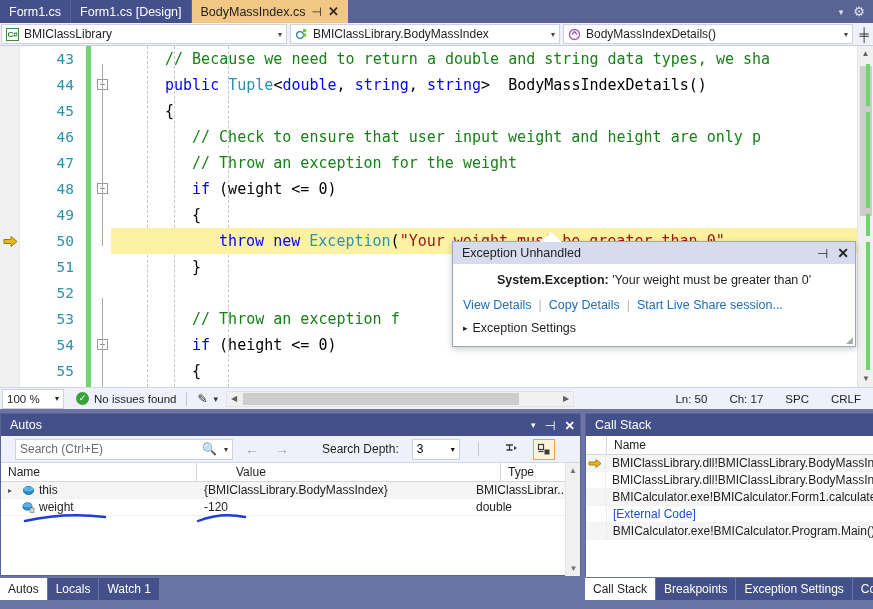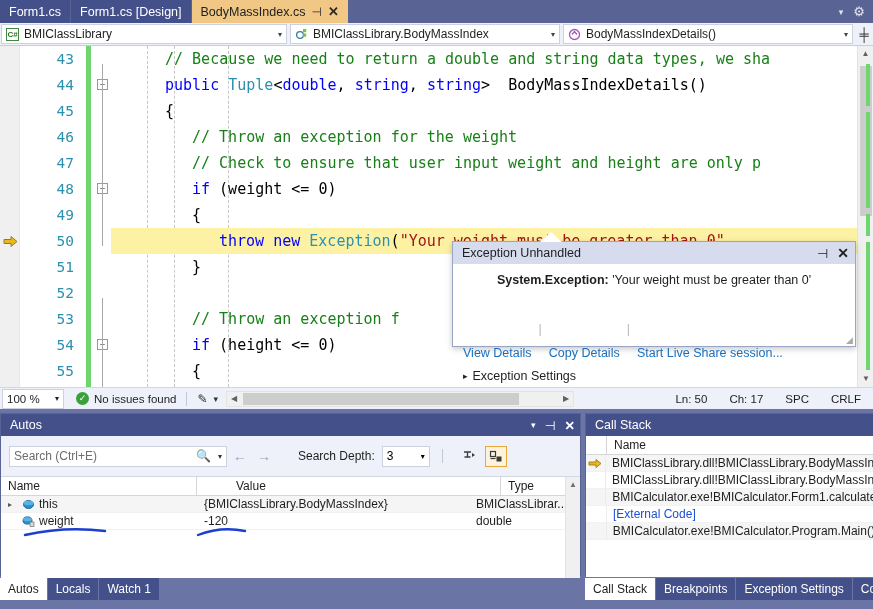--- a/index.html
+++ b/index.html
@@ -158,21 +158,21 @@
   .exc-head-btns { margin-left: auto; display: flex; align-items: center; gap: 9px; }
   .exc-pin { font-size: 13px; }
   .exc-x { font-size: 14px; font-weight: bold; }
   .exc-body { padding: 9px 10px 0 10px; }
   .exc-msg { font-size: 12.5px; color: #1e1e1e; text-align: center; }
   .exc-msg b { font-weight: bold; }
   .exc-links {
     margin-top: 11px; display: flex; align-items: center; gap: 7px;
     font-size: 12.5px;
   }
-  .exc-links a { color: #1a6fbd; text-decoration: none; margin-top: 48px; }
+  .exc-links a { color: #1a6fbd; text-decoration: none; }
   .exc-sep { color: #b8b8b8; }
   .exc-settings {
     margin-top: 9px; font-size: 12.5px; color: #1e1e1e;
     display: flex; align-items: center; gap: 5px;
   }
   .tri { font-size: 9px; }
   .exc-grip {
     position: absolute; right: 2px; bottom: 1px; font-size: 9px; color: #aaa;
   }
   .exc-tail {
@@ -221,22 +221,22 @@
   .autos-panel {
     position: absolute; left: 0; top: 413px; width: 581px; height: 163px;
     background: #eef1f9; border: 1px solid #5a6494;
   }
   .panel-title {
     height: 22px; background: #44508a; color: #ffffff;
     display: flex; align-items: center; padding: 0 5px 0 9px; font-size: 12.5px;
   }
   .panel-title-btns { margin-left: auto; display: flex; align-items: center; gap: 9px; }
   .autos-toolbar {
-    height: 40px; display: flex; align-items: center; gap: 2px;
-    background: #eef1f9; padding: 0 8px;
+    height: 26px; display: flex; align-items: center; gap: 8px;
+    background: #eef1f9; padding: 0 14px;
   }
   .srch {
     width: 218px; height: 21px; background: #ffffff; border: 1px solid #ccd1e0;
     display: flex; align-items: center; padding: 0 4px; position: relative;
   }
   .srch input {
     border: 0; outline: 0; width: 100%; font-size: 12px;
     font-family: "Liberation Sans", sans-serif; color: #1e1e1e; background: transparent;
   }
   .srch input::placeholder { color: #6d6d6d; }
@@ -415,22 +415,22 @@
         <div class="outline-line" style="top: 330px; height: 12px;"></div>
       </div>
 
     <div class="codearea" id="codearea">
       <div class="indent-guide" style="left:36px"></div>
       <div class="indent-guide" style="left:63px"></div>
       <div class="indent-guide" style="left:117px"></div>
     <div class="cline" style="padding-left: 54px;"><span class="cm">// Because we need to return a double and string data types, we sha</span></div>
         <div class="cline" style="padding-left: 54px;"><span class="k">public </span><span class="kt">Tuple</span><span class="pl">&lt;</span><span class="k">double</span><span class="pl">, </span><span class="k">string</span><span class="pl">, </span><span class="k">string</span><span class="pl">&gt;  BodyMassIndexDetails()</span></div>
         <div class="cline" style="padding-left: 54px;"><span class="pl">{</span></div>
+        <div class="cline" style="padding-left: 81px;"><span class="cm">// Check to ensure that user input weight and height are only p</span></div>
         <div class="cline" style="padding-left: 81px;"><span class="cm">// Throw an exception for the weight</span></div>
-        <div class="cline" style="padding-left: 81px;"><span class="cm">// Check to ensure that user input weight and height are only p</span></div>
         <div class="cline" style="padding-left: 81px;"><span class="k">if</span><span class="pl"> (weight &lt;= 0)</span></div>
         <div class="cline" style="padding-left: 81px;"><span class="pl">{</span></div>
         <div class="cline hl" style="padding-left: 108px;"><span class="k">throw</span><span class="pl"> </span><span class="k">new</span><span class="pl"> </span><span class="kt">Exception</span><span class="pl">(</span><span class="str">"Your weight must be greater than 0"</span></div>
         <div class="cline" style="padding-left: 81px;"><span class="pl">}</span></div>
         <div class="cline" style="padding-left: 81px;"></div>
         <div class="cline" style="padding-left: 81px;"><span class="cm">// Throw an exception f</span></div>
         <div class="cline" style="padding-left: 81px;"><span class="k">if</span><span class="pl"> (height &lt;= 0)</span></div>
         <div class="cline" style="padding-left: 81px;"><span class="pl">{</span></div>
         <div class="cline" style="padding-left: 108px;"></div>
       </div>

